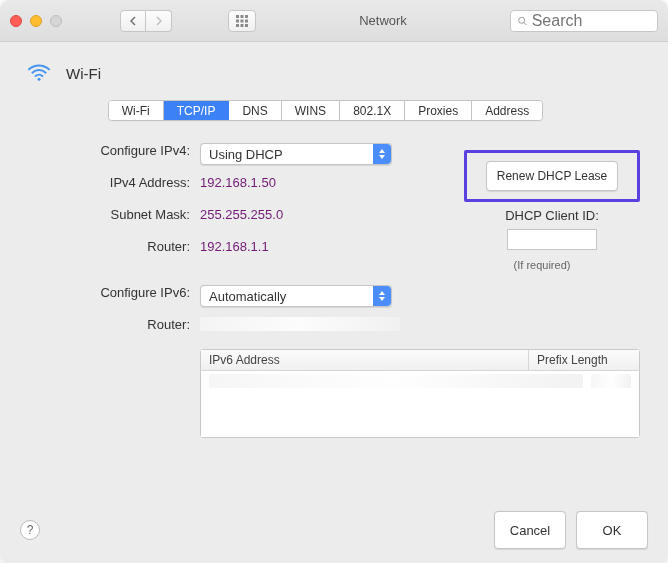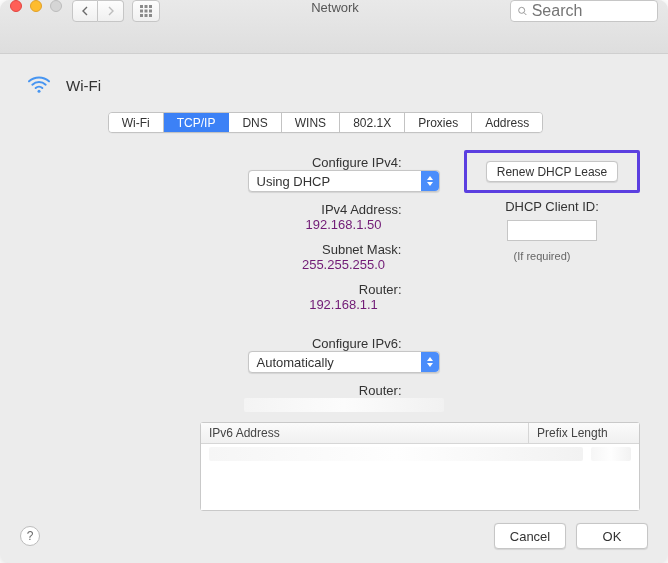--- a/index.html
+++ b/index.html
@@ -1,18 +1,18 @@
 <!DOCTYPE html>
 <html><head>
 <meta charset="utf-8">
 <style>
 * { box-sizing: border-box; margin: 0; padding: 0; font-family: -apple-system, "Helvetica Neue", Arial, sans-serif; }
 body { background: #fff; }
 .window { width: 668px; height: 563px; background: #ececec; border-radius: 10px; overflow: hidden; box-shadow: 0 2px 10px rgba(0,0,0,0.15); position: relative; }
-.titlebar { height: 54px; background: linear-gradient(#e9e9e9,#dedede); display: flex; align-items: flex-start; padding: 0 10px; border-bottom: 1px solid #cfcfcf; }
+.titlebar { height: 42px; background: linear-gradient(#e9e9e9,#dedede); display: flex; align-items: center; padding: 0 10px; border-bottom: 1px solid #cfcfcf; gap: 48px; }
 .traffic { display: flex; gap: 8px; margin-right: 10px; }
 .tl { width: 12px; height: 12px; border-radius: 50%; }
 .tl.red { background: #ff5f57; border: 0.5px solid #e24640; }
 .tl.yellow { background: #febc2e; border: 0.5px solid #e0a02a; }
 .tl.gray { background: #d5d5d5; border: 0.5px solid #bcbcbc; }
 .navbtns { display: flex; margin-right: 8px; }
 .navbtn { width: 26px; height: 22px; background: linear-gradient(#fdfdfd,#f0f0f0); border: 1px solid #c6c6c6; display:flex; align-items:center; justify-content:center; font-size: 12px; color: #5a5a5a; }
 .navbtn:first-child { border-radius: 4px 0 0 4px; }
 .navbtn:last-child { border-radius: 0 4px 4px 0; border-left: none; }
 .gridbtn { width: 28px; height: 22px; background: linear-gradient(#fdfdfd,#f0f0f0); border:1px solid #c6c6c6; border-radius: 4px; display:flex; align-items:center; justify-content:center; color:#777; font-size:13px; }
@@ -23,50 +23,50 @@
 .content { padding: 14px 41px 18px 24px; }
 .hdr { display:flex; align-items:center; gap: 12px; margin-bottom: 10px; }
 .wifi-icon svg { width: 30px; height: 30px; }
 .hdr-title { font-size: 15px; color: #333; }
 .tabs { display:flex; justify-content:center; margin-bottom: 22px; }
 .tabbar { display:flex; border-radius: 4px; overflow:hidden; border: 1px solid #c3c3c3; height: 21px; box-shadow: 0 0.5px 0 rgba(0,0,0,0.05); }
 .tab { padding: 0 13px; font-size: 12px; background: #fff; border-right: 1px solid #c3c3c3; display:flex; align-items:center; color:#333; cursor:pointer; }
 .tab:last-child { border-right:none; }
 .tab.selected { background: #3c81f6; color: #fff; border-right-color:#3c81f6; }
 .panel { padding-left: 40px; padding-right: 4px; }
-.row { display:flex; align-items:center; margin-bottom: 10px; min-height: 22px; flex-direction: column; }
+.row { display:flex; margin-bottom: 10px; min-height: 22px; }
 .lbl { width: 136px; text-align: right; padding-right: 10px; font-size: 13px; color: #333; }
 .val { font-size: 13px; color: #701a75; }
 .select { position:relative; height: 22px; background: #fff; border: 0.5px solid #c6c6c6; border-radius: 4px; display:flex; align-items:center; padding: 0 26px 0 8px; font-size: 13px; color: #333; box-shadow: 0 0.5px 1px rgba(0,0,0,0.1); }
 .select.w228 { width: 192px; }
 .select-ar { position:absolute; right:0; top:0; width: 18px; height: 100%; background: #4a8dfb; border-radius: 0 4px 4px 0; display:flex; flex-direction:column; align-items:center; justify-content:center; gap:0px; }
 .select-ar::before { content:""; border-left:3px solid transparent; border-right:3px solid transparent; border-bottom:4px solid #fff; }
 .select-ar::after { content:""; border-left:3px solid transparent; border-right:3px solid transparent; border-top:4px solid #fff; margin-top:2px; }
 .rightcol { position:absolute; right: 28px; top: 150px; width: 176px; }
 .renew-highlight { border: 3px solid #5B3FE0; padding: 8px 6px; border-radius: 2px; display:flex; justify-content:center; margin-bottom: 6px; }
-.btn-sm { height: 21px; padding: 0 10px; background: #fff; border: 0.5px solid #c6c6c6; border-radius: 4px; font-size: 12px; color:#333; box-shadow: 0 0.5px 1px rgba(0,0,0,0.1); display:flex; align-items:center; cursor:pointer; }
+.btn-sm { height: 30px; padding: 0 10px; background: #fff; border: 0.5px solid #c6c6c6; border-radius: 4px; font-size: 12px; color:#333; box-shadow: 0 0.5px 1px rgba(0,0,0,0.1); display:flex; align-items:center; cursor:pointer; }
 .dhcp-row { display:flex; align-items:center; gap:6px; justify-content:flex-end; margin-bottom: 2px; flex-direction: column; }
 .dhcp-row .lbl2 { font-size: 13px; color:#333; }
 .dhcp-input { width: 90px; height: 21px; border: 1px solid #c6c6c6; background: #fff; border-radius: 0; font-size: 12px; padding: 0 4px; }
 .req { text-align: center; font-size: 11px; color:#666; padding-right: 20px; margin-top: 9px; }
 .table { margin-left: 136px; margin-top: 1px; width: 440px; border: 1px solid #c9c9c9; background: #fff; border-radius: 3px; }
 .thead { display:flex; background: linear-gradient(#fbfbfb,#f0f0f0); border-bottom: 1px solid #d6d6d6; }
 .th { font-size: 12px; color:#444; padding: 3px 8px; }
 .th1 { flex: 1; border-right: 1px solid #d6d6d6; }
 .th2 { width: 110px; }
 .tbody { height: 66px; background:#fff; }
 .trow { display:flex; padding: 3px 8px; font-size: 12px; color:#333; }
 .redact { background: linear-gradient(90deg,#f6f6f6,#fefefe,#f2f2f2); color: transparent; border-radius: 2px; height: 14px; }
 .redact.w1 { flex: 1; margin-right: 8px; }
 .redact.w2 { width: 40px; }
 .router-redact { display:inline-block; width: 200px; height: 14px; background: linear-gradient(90deg,#f4f4f4,#fcfcfc,#f1f1f1); border-radius: 2px; vertical-align: middle; }
 .footer { position:absolute; bottom: 14px; left: 20px; right: 20px; display:flex; align-items:center; }
 .help { width:20px; height:20px; border-radius:50%; border:1px solid #bcbcbc; background:#fff; display:flex; align-items:center; justify-content:center; font-size:12px; color:#6a6a6a; cursor:pointer; }
 .footer-btns { margin-left:auto; display:flex; gap:10px; }
-.btn { min-width: 72px; height: 22px; padding: 12px 14px; background: #fff; border: 0.5px solid #c6c6c6; border-radius: 4px; font-size: 13px; color:#333; box-shadow: 0 0.5px 1px rgba(0,0,0,0.1); display:flex; align-items:center; justify-content:center; cursor:pointer; }
+.btn { min-width: 72px; height: 22px; padding: 18px 14px; background: #fff; border: 0.5px solid #c6c6c6; border-radius: 4px; font-size: 13px; color:#333; box-shadow: 0 0.5px 1px rgba(0,0,0,0.1); display:flex; align-items:center; justify-content:center; cursor:pointer; }
 </style>
 </head>
 <body>
 
 <div class="window">
   <div class="titlebar">
     <div class="traffic">
       <div class="tl red"></div>
       <div class="tl yellow"></div>
       <div class="tl gray"></div>

